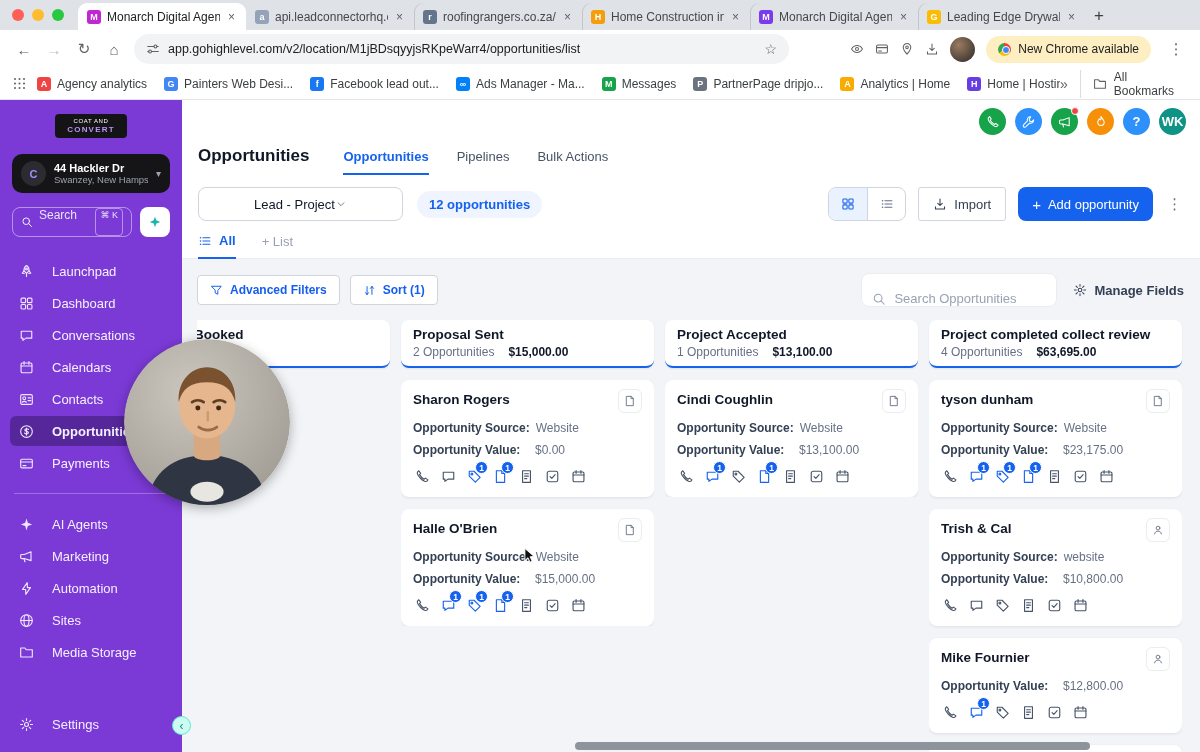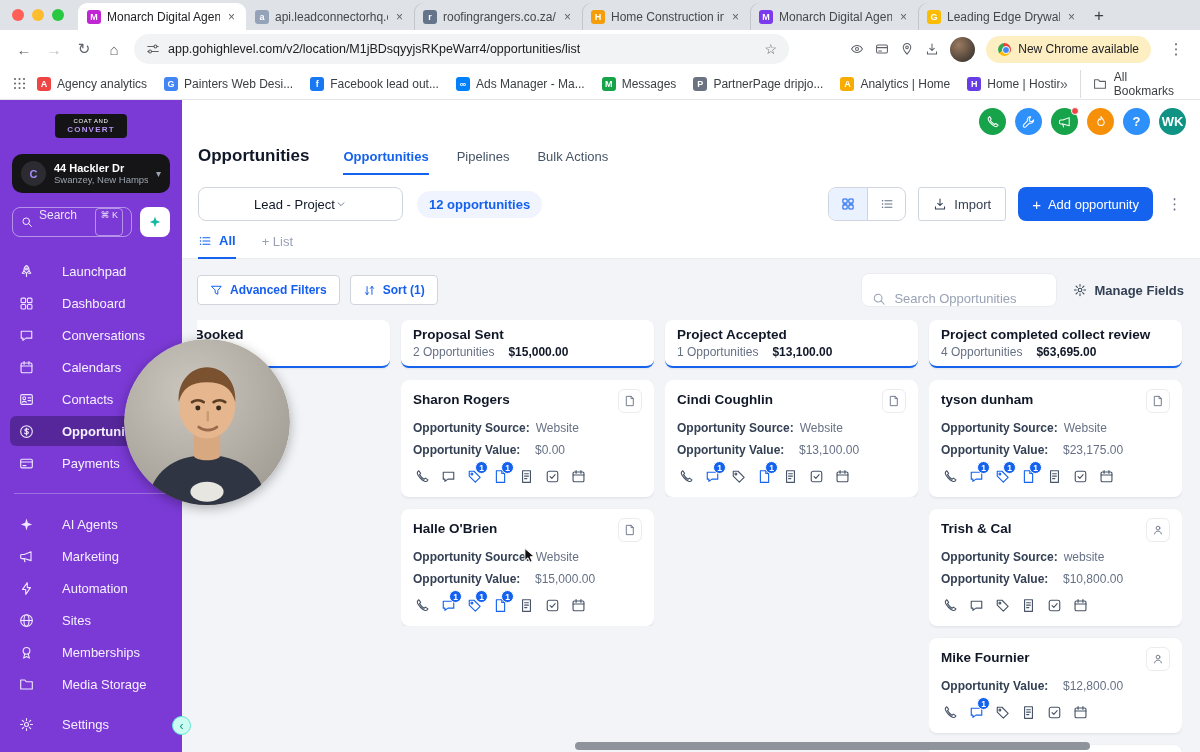--- a/index.html
+++ b/index.html
@@ -68,21 +68,21 @@
   .loc-sub{font-size:9.5px;color:#9ca3af;white-space:nowrap;overflow:hidden;}
   .loc-ch{margin-left:auto;color:#9ca3af;font-size:10px;}
   .side-search{display:flex;gap:8px;margin:14px 12px 0;}
   .sbox{flex:1;height:30px;border:1px solid rgba(255,255,255,.45);border-radius:8px;display:flex;gap:6px;padding:0 8px;}
   .sbox .ic{color:#fff;}.sbox .ic svg{width:12px;height:12px;}
   .stext{font-size:12px;color:rgba(255,255,255,.85);}
   .skbd{margin-left:auto;border:1px solid rgba(255,255,255,.45);border-radius:4px;font-size:9px;padding:1px 4px;color:rgba(255,255,255,.85);white-space:nowrap;}
   .sbtn{width:30px;height:30px;background:#fff;border-radius:8px;display:flex;align-items:center;justify-content:center;color:#14b8a6;flex:none;}
   .menu{display:flex;flex-direction:column;margin-top:18px;}
   #menuSecondary{margin-top:0;}
-  .mitem{display:flex;align-items:center;gap:28px;height:30px;margin:1px 10px;padding:0 9px;border-radius:6px;font-size:13px;color:#f5f0ff;white-space:nowrap;}
+  .mitem{display:flex;align-items:center;gap:18px;height:30px;margin:1px 10px;padding:0 9px;border-radius:6px;font-size:13px;color:#f5f0ff;white-space:nowrap;}
   .mitem.active{background:rgba(10,0,30,.32);font-weight:bold;}
   .mic{color:#efe6ff;flex:none;}
   .mic svg{width:15px;height:15px;}
   .side-divider{height:1px;background:rgba(255,255,255,.28);margin:14px 14px;}
   .side-bottom{margin-top:auto;padding-bottom:12px;}
   .collapse{position:absolute;left:172px;top:716px;width:19px;height:19px;border-radius:50%;background:#ccfbf1;border:1px solid #5eead4;color:#0d9488;font-size:12px;display:flex;align-items:center;justify-content:center;z-index:26;}
 
   
   .quick-row{position:absolute;top:8px;right:14px;display:flex;gap:9px;z-index:6;}
   .qc{width:27px;height:27px;border-radius:50%;display:flex;align-items:center;justify-content:center;color:#fff;font-size:13px;font-weight:bold;position:relative;flex:none;}
@@ -442,29 +442,20 @@
   </div>
           <div class="mitem">
     <span class="ic mic">
               <svg viewBox="0 0 16 16" fill="none" stroke="currentColor" stroke-width="1.2" stroke-linecap="round" stroke-linejoin="round">
                 <circle cx="8" cy="8" r="6.2"></circle>
                 <ellipse cx="8" cy="8" rx="2.7" ry="6.2"></ellipse>
                 <path d="M1.8 8h12.4"></path>
               </svg>
             </span>
     <span class="mlabel">Sites</span>
-  </div>
-          <div class="mitem">
-    <span class="ic mic">
-              <svg viewBox="0 0 16 16" fill="none" stroke="currentColor" stroke-width="1.2" stroke-linecap="round" stroke-linejoin="round">
-                <circle cx="8" cy="6.2" r="3.6"></circle>
-                <path d="M6.2 9.2 5 14l3-1.7L11 14 9.8 9.2"></path>
-              </svg>
-            </span>
-    <span class="mlabel">Memberships</span>
   </div>
           <div class="mitem">
     <span class="ic mic">
               <svg viewBox="0 0 16 16" fill="none" stroke="currentColor" stroke-width="1.2" stroke-linecap="round" stroke-linejoin="round">
                 <path d="M1.8 3.2h4.4l1.5 1.8h6.5v7.8H1.8z"></path>
               </svg>
             </span>
     <span class="mlabel">Media Storage</span>
   </div>
         </nav>

